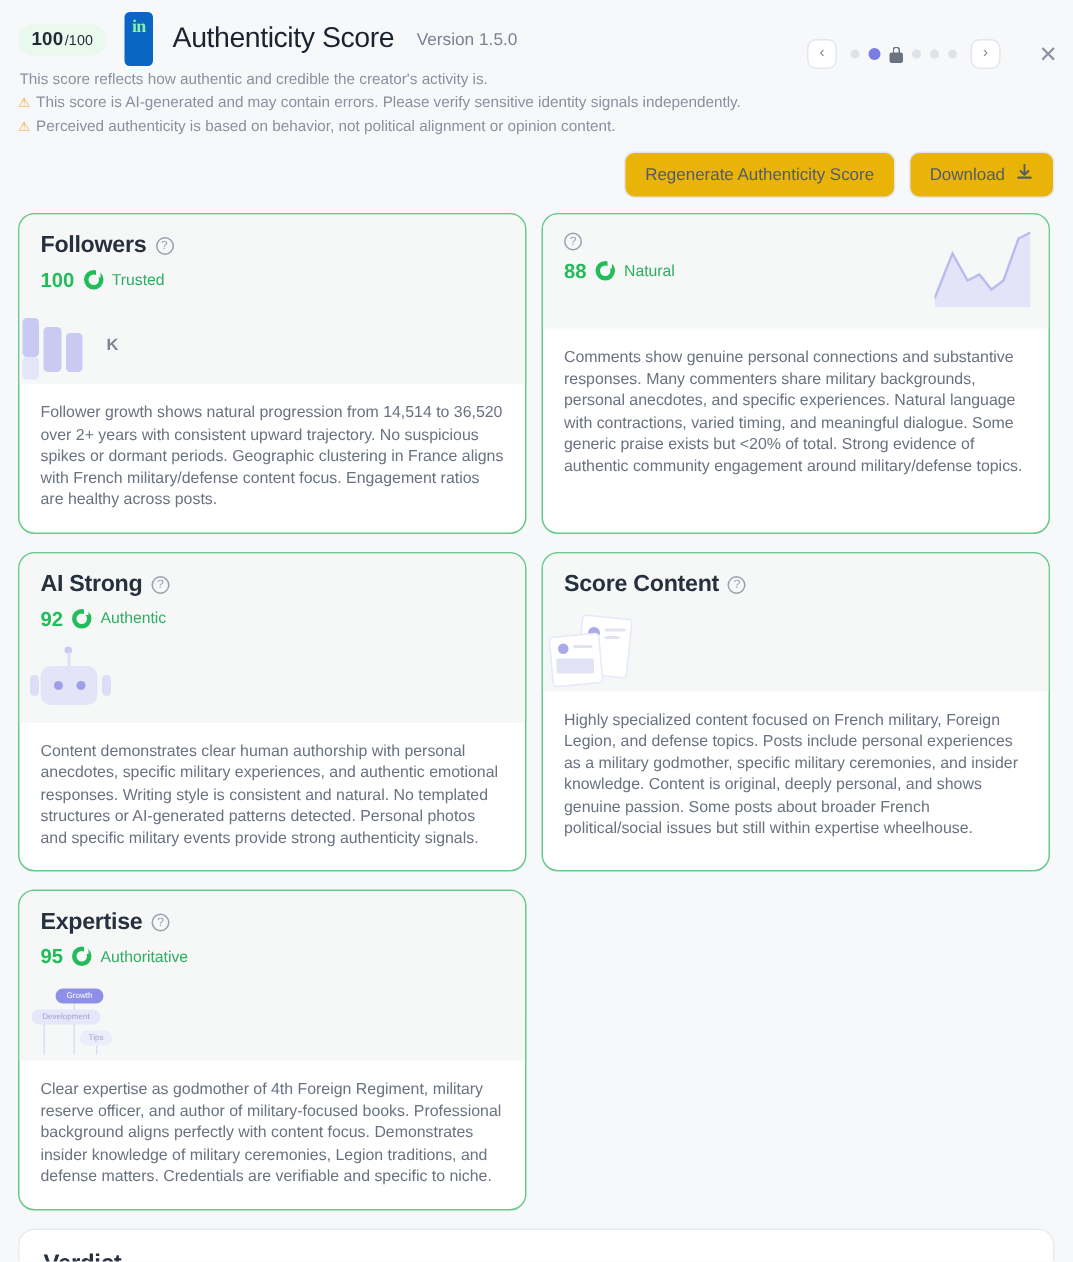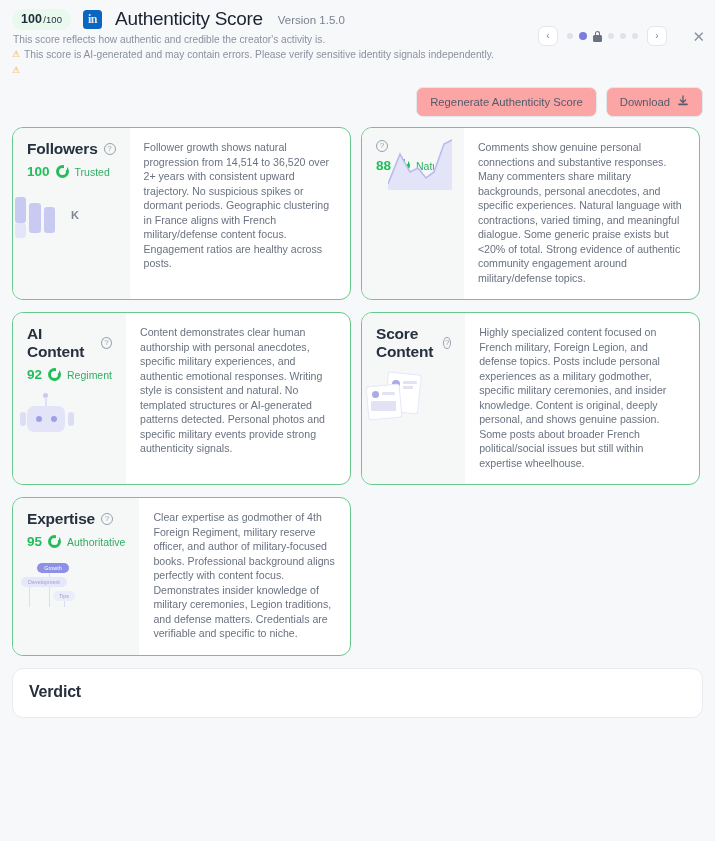--- a/index.html
+++ b/index.html
@@ -14,22 +14,22 @@
   
   .header { padding: 8px 12px 0 12px; position: relative; }
   .title-row { display: flex; align-items: center; gap: 9px; }
   .score-pill {
     background: #e9f9ee; color: #1f2a37; border-radius: 11px;
     padding: 3px 9px 4px 9px; display: flex; align-items: baseline; gap: 1px;
     font-size: 12.5px; font-weight: 700; letter-spacing: .1px;
   }
   .score-pill .denom { font-size: 9.5px; font-weight: 400; }
   .li-icon {
-    width: 19px; height: 19px; background: #0a66c2; border-radius: 3.5px;
-    color: #e5e5e5; font-size: 12px; font-weight: 700; line-height: 19px;
+    width: 19px; height: 36px; background: #0a66c2; border-radius: 3.5px;
+    color: #86efac; font-size: 12px; font-weight: 700; line-height: 19px;
     text-align: center; font-family: "Liberation Serif", serif; letter-spacing: -.5px;
     margin-left: 3px;
   }
   .app-title { font-size: 19px; font-weight: 400; color: #1b2333; letter-spacing: -.3px; margin-left: 4px; }
   .version { font-size: 11.5px; color: #7a8190; margin-left: 6px; position: relative; top: 1px; text-align: center; }
   .subtitle { font-size: 10.2px; color: #8a919e; margin: 4px 0 0 1px; }
   .warn { display: flex; align-items: flex-start; gap: 4px; margin-top: 3px; }
   .warn-ico { color: #f0a83c; font-size: 9px; line-height: 13px; }
   .warn-txt { font-size: 10.2px; color: #8a919e; line-height: 13px; }
 
@@ -47,31 +47,31 @@
   .lock .body { position: absolute; bottom: 0; width: 9px; height: 7px; background: #6b7280; border-radius: 1.5px; }
   .lock .shackle {
     position: absolute; top: 0; left: 1.6px; width: 5.8px; height: 6px;
     border: 1.6px solid #6b7280; border-bottom: none; border-radius: 4px 4px 0 0;
   }
   .close-x { position: absolute; right: 10px; top: 29px; color: #8b93a2; font-size: 15px; cursor: pointer; line-height: 1; }
 
   
   .toolbar { display: flex; justify-content: flex-end; gap: 9px; padding: 10px 12px 0 0; }
   .tb-btn {
-    border: 1px solid #e3e6ec; background: #fca5a5; border-radius: 7px;
+    border: 1px solid #e3e6ec; background: #eab308; border-radius: 7px;
     font-size: 11.3px; color: #535b6b; padding: 7px 13px; cursor: pointer;
     display: flex; align-items: center; gap: 7px; font-family: "Liberation Sans", sans-serif;
   }
   .dl-ico { display: inline-block; }
 
   
   .grid { padding: 10px 12px 0 12px; display: flex; flex-wrap: wrap; gap: 12px 10px; }
   .card {
     width: 339px; border: 1px solid #68c98c; border-radius: 11px; background: #fff;
-    overflow: hidden; display: flex; flex-direction: row;
+    overflow: hidden; display: flex; flex-direction: column;
   }
   .card-head {
     background: #f6f8f7; padding: 12px 14px 10px 14px; position: relative; min-height: 76px;
   }
   .card-title-row { display: flex; align-items: center; gap: 6px; }
   .card-title { font-size: 15.5px; font-weight: 700; color: #26303f; letter-spacing: -.2px; }
   .q-ico {
     width: 12px; height: 12px; border: 1.1px solid #98a0ae; border-radius: 50%;
     color: #98a0ae; font-size: 8px; line-height: 10.5px; text-align: center;
     font-family: "Liberation Sans", sans-serif;
@@ -142,20 +142,21 @@
       <div class="app-title">Authenticity Score</div>
       <div class="version">Version 1.5.0</div>
     </div>
     <div class="subtitle">This score reflects how authentic and credible the creator's activity is.</div>
     <div class="warn">
       <span class="warn-ico">⚠</span>
       <span class="warn-txt">This score is AI-generated and may contain errors. Please verify sensitive identity signals independently.</span>
     </div>
     <div class="warn">
       <span class="warn-ico">⚠</span>
+      <span class="warn-txt">Perceived authenticity is based on behavior, not political alignment or opinion content.</span>
     </div>
 
     <div class="pager">
       <div class="pg-btn">‹</div>
       <div class="dots">
         <span class="dot"></span>
         <span class="dot active"></span>
         <span class="lock">
             <span class="shackle"></span>
             <span class="body"></span>
@@ -228,27 +229,27 @@
         </div>
       </div>
       <div class="card-body">
         <p class="card-text">Comments show genuine personal connections and substantive responses. Many commenters share military backgrounds, personal anecdotes, and specific experiences. Natural language with contractions, varied timing, and meaningful dialogue. Some generic praise exists but &lt;20% of total. Strong evidence of authentic community engagement around military/defense topics.</p>
       </div>
     </div>
 
     <div class="card">
       <div class="card-head">
         <div class="card-title-row">
-          <span class="card-title">AI Content</span>
+          <span class="card-title">AI Strong</span>
           <span class="q-ico">?</span>
         </div>
         <div class="metric-row">
           <span class="metric-num">92</span>
           <span class="ring gap"></span>
-          <span class="metric-label">Regiment</span>
+          <span class="metric-label">Authentic</span>
         </div>
         <div class="art robot">
           <span class="ant-d"></span>
           <span class="ant"></span>
           <span class="arm" style="left:5px;"></span>
           <span class="arm" style="right:5px;"></span>
           <span class="head"></span>
           <span class="eye" style="left:21px;"></span>
           <span class="eye" style="left:36px;"></span>
         </div>

